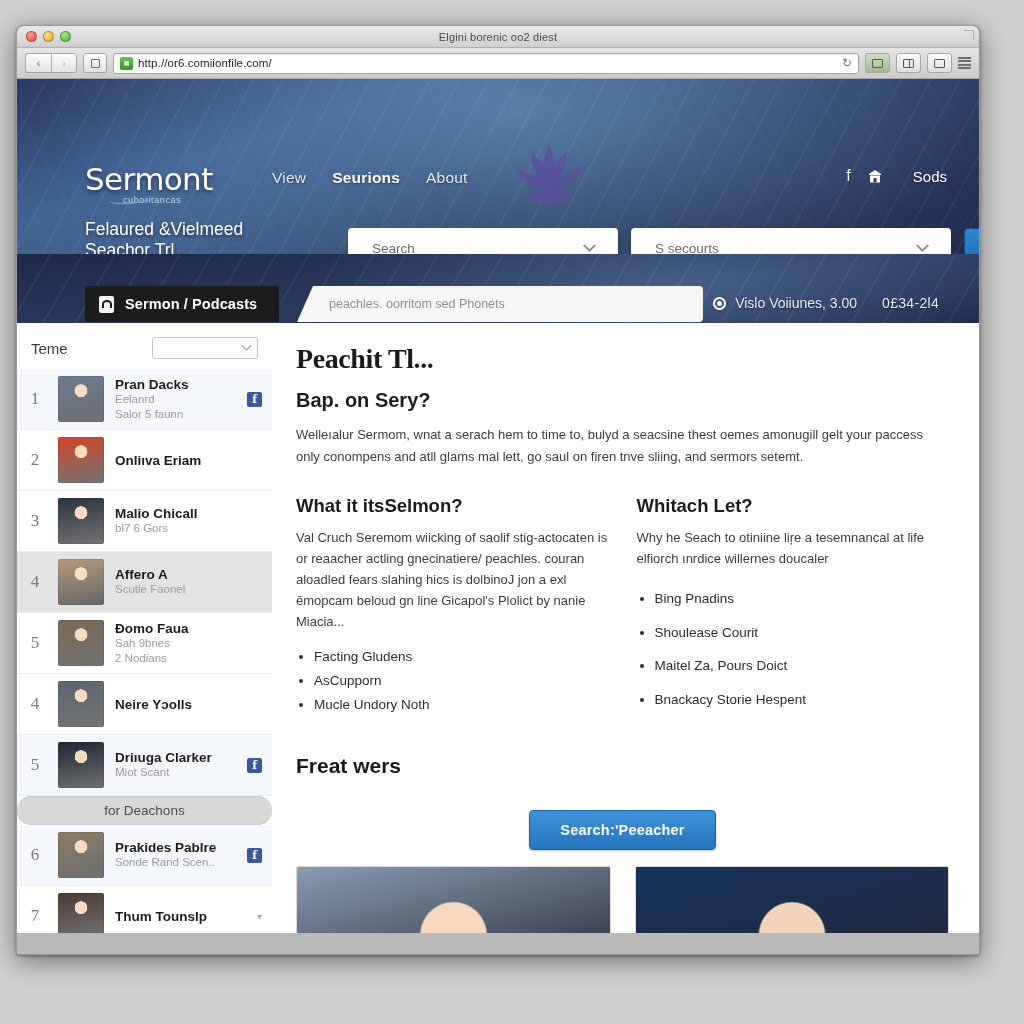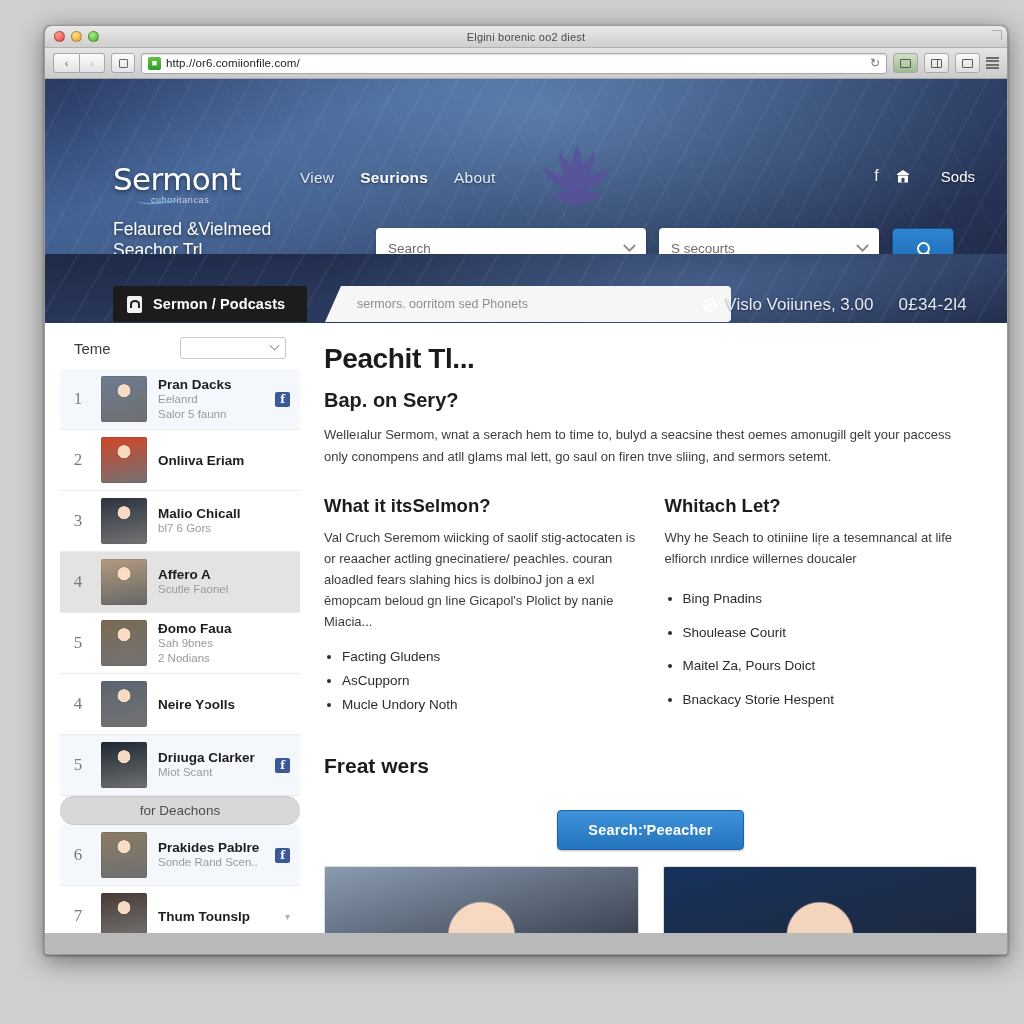--- a/index.html
+++ b/index.html
@@ -6,21 +6,21 @@
   html, body {
     width: 1024px; height: 1024px;
     background: #cfcfcf;
     font-family: "Liberation Sans", sans-serif;
     overflow: hidden;
   }
 
   
   #window {
     position: absolute;
-    left: 44px; top: 25px;
+    left: 16px; top: 25px;
     width: 964px; height: 930px;
     background: #4c1d95;
     border-radius: 7px 7px 4px 4px;
     box-shadow: 0 6px 26px rgba(0,0,0,.45), 0 1px 3px rgba(0,0,0,.4);
     overflow: hidden;
     border: 1px solid #9a9a9a;
   }
 
   
   #titlebar {
@@ -154,25 +154,25 @@
 
   #hero-title {
     position: absolute; left: 68px; top: 140px;
     font-size: 17.5px; color: #fff; line-height: 1.18;
     text-shadow: 0 2px 4px rgba(0,0,0,.55); filter: blur(.2px);
   }
 
   #searchrow { position: absolute; left: 331px; top: 149px; display: flex; gap: 13px; }
   .sfield {
     height: 40px; background: #fff; border-radius: 4px;
-    display: flex; align-items: center; padding: 0 12px;
+    display: flex; align-items: center; padding: 0 24px;
     box-shadow: 0 1px 3px rgba(0,0,0,.3);
   }
   .sfield.a { width: 270px; }
-  .sfield.b { width: 220px; }
+  .sfield.b { width: 320px; }
   .sfield span { font-size: 13.5px; color: #6b6b6b; filter: blur(.25px); }
   .caret {
     margin-left: auto; width: 9px; height: 9px;
     border-right: 2px solid #8d8d8d; border-bottom: 2px solid #8d8d8d;
     transform: rotate(45deg) translate(-2px,-2px);
   }
   #search-btn {
     width: 62px; height: 40px; border-radius: 4px;
     background: linear-gradient(#2f84d0, #1e6cb4);
     border: 1px solid #17548c;
@@ -213,35 +213,35 @@
   #crumb-field {
     position: absolute; left: 280px; top: 207px; width: 406px; height: 36px;
     background: #f6f6f6; border-radius: 0 4px 4px 0;
     display: flex; align-items: center; padding-left: 32px;
     clip-path: polygon(16px 0, 100% 0, 100% 100%, 0 100%);
   }
   #crumb-field span { font-size: 12.5px; color: #8e8e8e; filter: blur(.4px); }
   #crumb-right {
     position: absolute; right: 40px; top: 216px;
     display: flex; align-items: center; gap: 9px;
-    color: #e6ecf6; font-size: 17px; text-shadow: 0 1px 2px rgba(0,0,0,.5);
+    color: #e6ecf6; font-size: 14px; text-shadow: 0 1px 2px rgba(0,0,0,.5);
     filter: blur(.25px);
   }
   .dot-ic {
     width: 13px; height: 13px; border: 2px solid #fff; border-radius: 50%;
     display: flex; align-items: center; justify-content: center;
   }
   .dot-ic i { width: 5px; height: 5px; background: #fff; border-radius: 50%; display: block; }
   #crumb-right .code { margin-left: 16px; letter-spacing: .3px; }
 
   
   #body { display: flex; height: 632px; background: #fff; }
 
   
-  #sidebar { width: 255px; padding: 0 0 0 15px; background: #fff; }
+  #sidebar { width: 255px; padding: 0 0 0 0; background: #fff; }
   #side-head {
     display: flex; align-items: center; padding: 14px 14px 10px 14px;
   }
   #side-head .h { font-size: 15px; color: #3b3b3b; filter: blur(.2px); }
   #side-select {
     margin-left: auto; width: 106px; height: 22px;
     background: #fff; border: 1px solid #c6c6c6; border-radius: 3px;
     display: flex; align-items: center; justify-content: flex-end; padding-right: 7px;
   }
   #side-select .caret { margin: 0; width: 7px; height: 7px; border-width: 1.6px; }
@@ -283,20 +283,21 @@
     background: #d8d8d8; text-align: center; padding: 6px 0;
     font-size: 13.5px; color: #4c4c4c; filter: blur(.2px);
     border-bottom: 1px solid #c9c9c9; border-top: 1px solid #c9c9c9; border-radius: 14px;
   }
 
   
   #main { flex: 1; padding: 20px 30px 0 24px; background: #fff; }
   #m-title {
     font-size: 28px; font-weight: bold; color: #1b1b1b; letter-spacing: -.4px;
     filter: blur(.15px);
+    font-family: Liberation Serif, serif;
   }
   #m-sub {
     font-size: 20px; font-weight: bold; color: #1d1d1d; margin-top: 14px;
     filter: blur(.15px);
   }
   #m-para {
     font-size: 13px; color: #3c3c3c; line-height: 1.72; margin-top: 12px;
     filter: blur(.3px);
   }
   #cols { display: flex; gap: 28px; margin-top: 26px; }
@@ -436,21 +437,21 @@
         </div>
       </div>
     </div>
 
     <div id="crumbbar"></div>
     <div id="crumb-tab">
       <span class="book"></span>
       <span class="t">Sermon / Podcasts</span>
     </div>
     <div id="crumb-field">
-      <span>sermors. oorritom sed Phonets</span>
+      <span>peachles. oorritom sed Phonets</span>
     </div>
     <div id="crumb-right">
       <span class="dot-ic">
           <i></i>
         </span>
       <span>Vislo Voiiunes, 3.00</span>
       <span class="code">0£34-2l4</span>
     </div>
 
     <div id="body">

